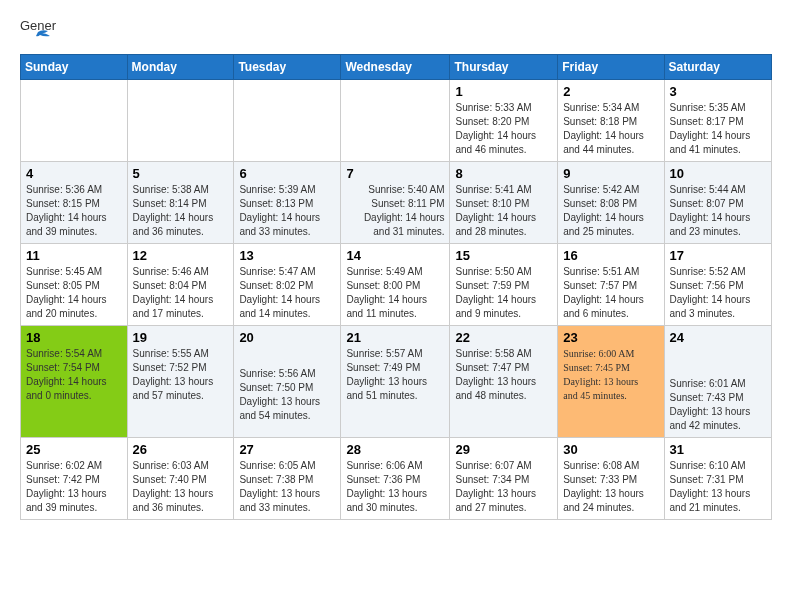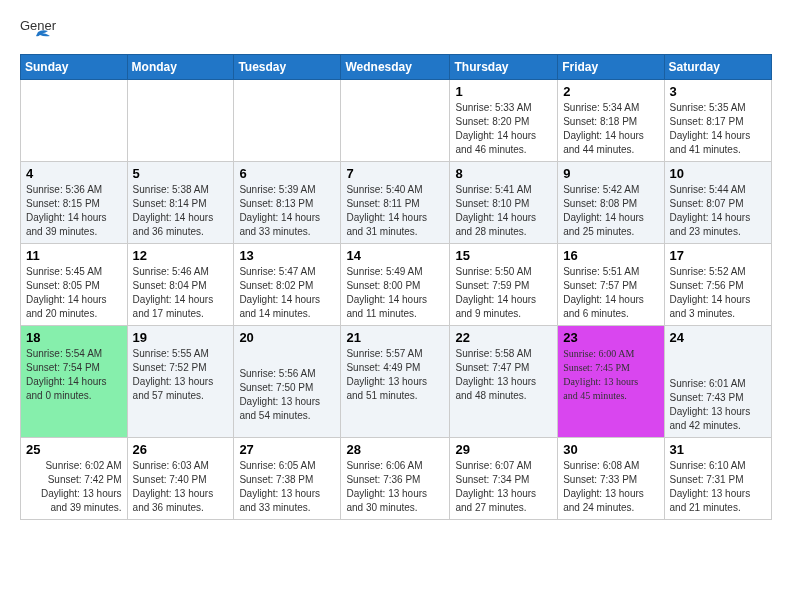--- a/index.html
+++ b/index.html
@@ -143,21 +143,21 @@
         </td>
         <td style="background: rgb(240, 244, 248);">
           <span class="day-num">6</span>
           <div class="day-info" style="white-space: pre-line;">Sunrise: 5:39 AM
 Sunset: 8:13 PM
 Daylight: 14 hours
 and 33 minutes.</div>
         </td>
         <td style="background: rgb(240, 244, 248);">
           <span class="day-num">7</span>
-          <div class="day-info" style="white-space: pre-line;">Sunrise: 5:40 AM
+          <div class="day-info" style="white-space: pre-line; text-align: right;">Sunrise: 5:40 AM
 Sunset: 8:11 PM
 Daylight: 14 hours
 and 31 minutes.</div>
         </td>
         <td style="background: rgb(240, 244, 248);">
           <span class="day-num">8</span>
           <div class="day-info" style="white-space: pre-line;">Sunrise: 5:41 AM
 Sunset: 8:10 PM
 Daylight: 14 hours
 and 28 minutes.</div>
@@ -222,21 +222,21 @@
         </td>
         <td>
           <span class="day-num">17</span>
           <div class="day-info" style="white-space: pre-line;">Sunrise: 5:52 AM
 Sunset: 7:56 PM
 Daylight: 14 hours
 and 3 minutes.</div>
         </td>
       </tr>
       <tr>
-        <td style="background: #86efac;">
+        <td style="background: #84cc16;">
           <span class="day-num">18</span>
           <div class="day-info" style="white-space: pre-line;">Sunrise: 5:54 AM
 Sunset: 7:54 PM
 Daylight: 14 hours
 and 0 minutes.</div>
         </td>
         <td style="background: rgb(240, 244, 248);">
           <span class="day-num">19</span>
           <div class="day-info" style="white-space: pre-line;">Sunrise: 5:55 AM
 Sunset: 7:52 PM
@@ -246,50 +246,50 @@
         <td style="background: rgb(240, 244, 248);">
           <span class="day-num">20</span>
           <div class="day-info" style="white-space: pre-line; margin-top: 22px;">Sunrise: 5:56 AM
 Sunset: 7:50 PM
 Daylight: 13 hours
 and 54 minutes.</div>
         </td>
         <td style="background: rgb(240, 244, 248);">
           <span class="day-num">21</span>
           <div class="day-info" style="white-space: pre-line;">Sunrise: 5:57 AM
-Sunset: 4:49 PM
+Sunset: 7:49 PM
 Daylight: 13 hours
 and 51 minutes.</div>
         </td>
         <td style="background: rgb(240, 244, 248);">
           <span class="day-num">22</span>
           <div class="day-info" style="white-space: pre-line;">Sunrise: 5:58 AM
 Sunset: 7:47 PM
 Daylight: 13 hours
 and 48 minutes.</div>
         </td>
-        <td style="background: #d946ef;">
+        <td style="background: #fdba74;">
           <span class="day-num">23</span>
           <div class="day-info" style="white-space: pre-line; font-family: Liberation Serif, serif;">Sunrise: 6:00 AM
 Sunset: 7:45 PM
 Daylight: 13 hours
 and 45 minutes.</div>
         </td>
         <td style="background: rgb(240, 244, 248);">
           <span class="day-num">24</span>
           <div class="day-info" style="white-space: pre-line; margin-top: 32px;">Sunrise: 6:01 AM
 Sunset: 7:43 PM
 Daylight: 13 hours
 and 42 minutes.</div>
         </td>
       </tr>
       <tr>
         <td>
           <span class="day-num">25</span>
-          <div class="day-info" style="white-space: pre-line; text-align: right;">Sunrise: 6:02 AM
+          <div class="day-info" style="white-space: pre-line;">Sunrise: 6:02 AM
 Sunset: 7:42 PM
 Daylight: 13 hours
 and 39 minutes.</div>
         </td>
         <td>
           <span class="day-num">26</span>
           <div class="day-info" style="white-space: pre-line;">Sunrise: 6:03 AM
 Sunset: 7:40 PM
 Daylight: 13 hours
 and 36 minutes.</div>

